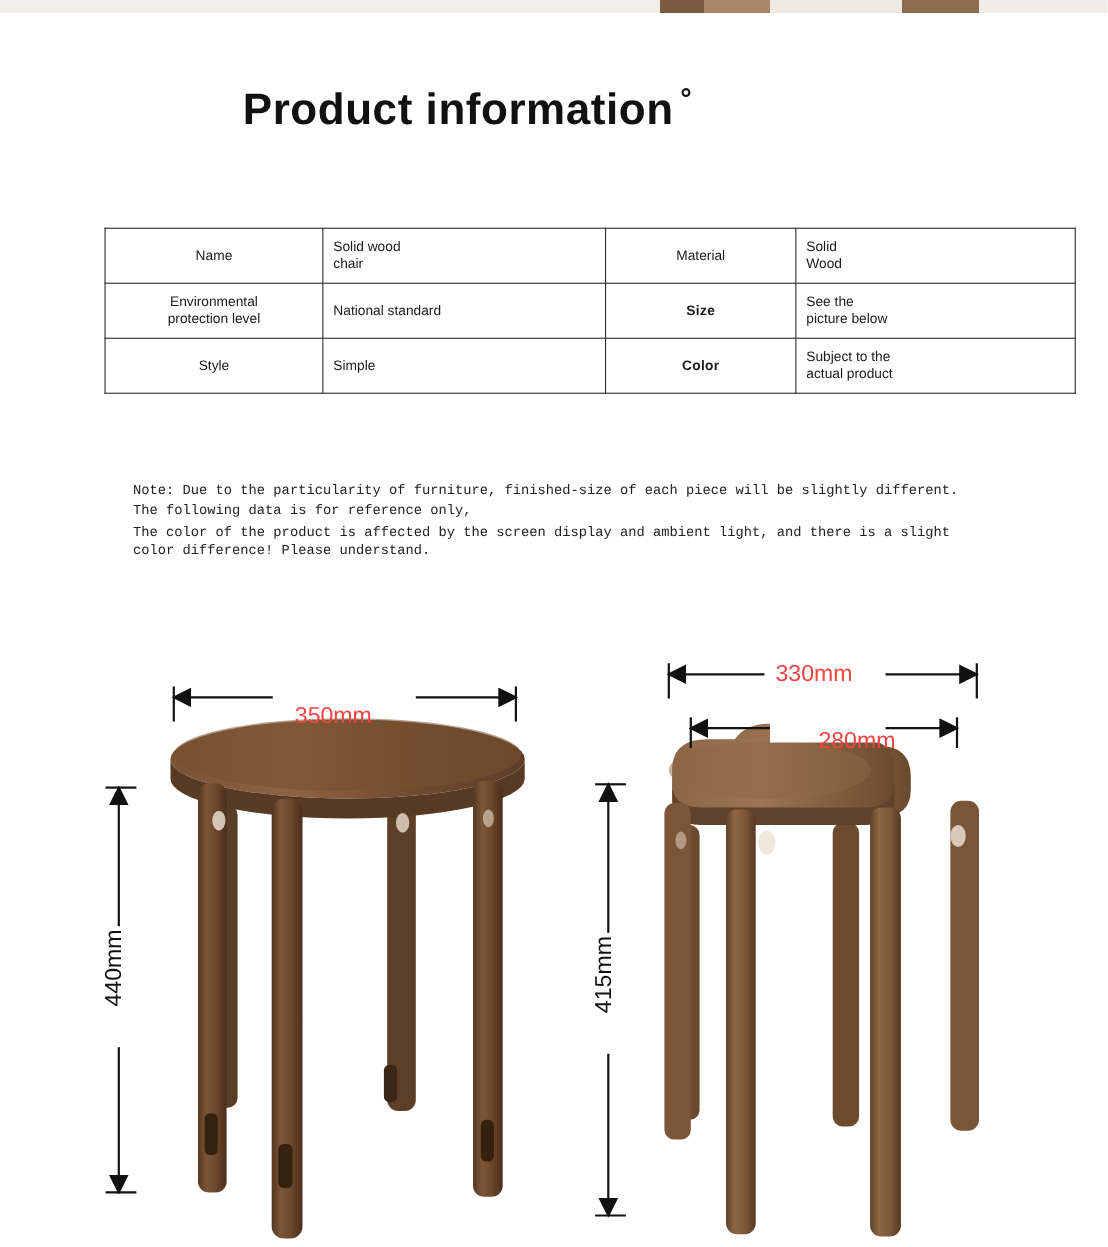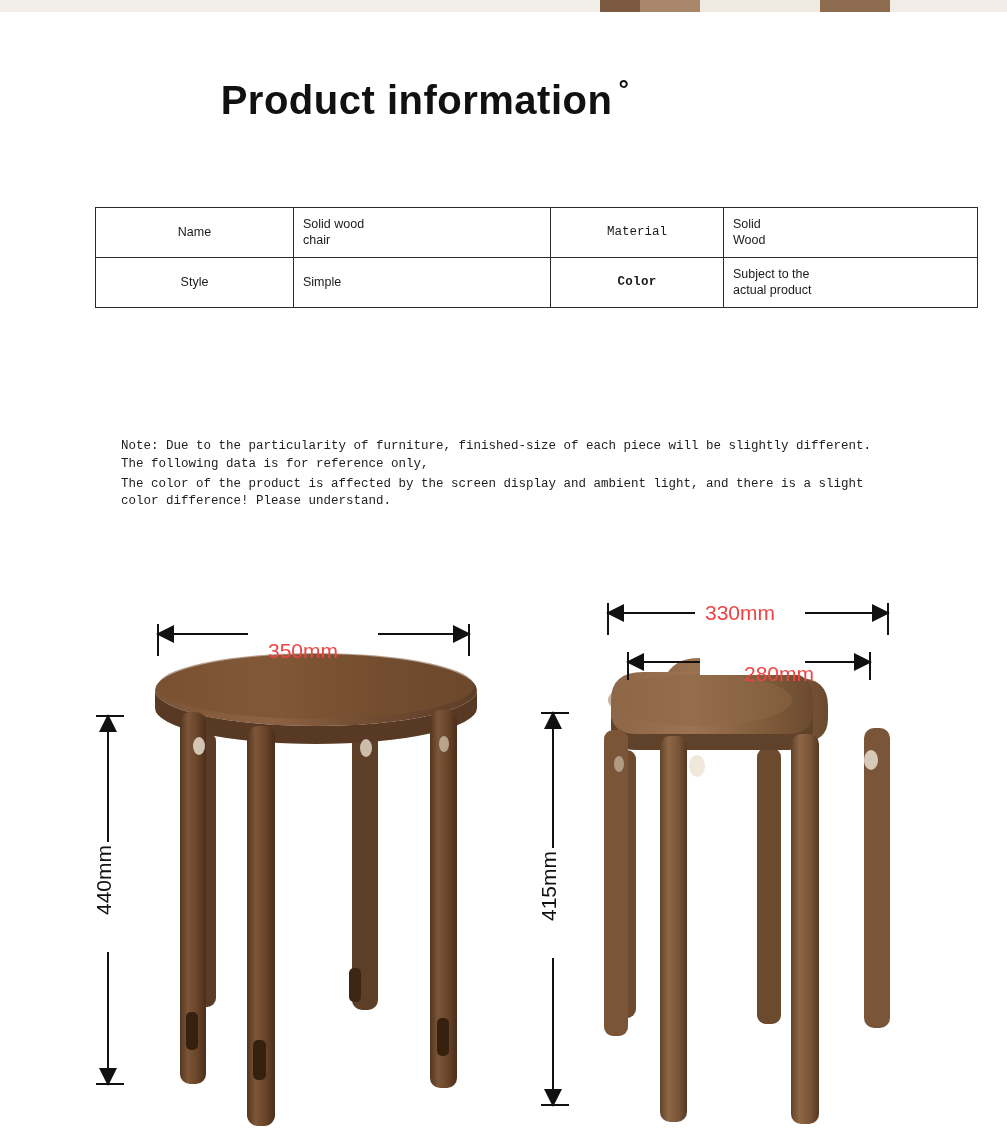--- a/index.html
+++ b/index.html
@@ -57,21 +57,21 @@
   .spec-table td {
     border: 1px solid #2b2b2b;
     height: 43px;
     vertical-align: middle;
     padding: 3px 9px;
     font-size: 12.5px;
     line-height: 1.25;
   }
   .c-label { width: 179px; text-align: center; }
   .c-val   { width: 238px; text-align: left; padding-left: 26px; }
-  .c-label2{ width: 154px; text-align: center; font-family: Liberation Mono, monospace; }
+  .c-label2{ width: 154px; text-align: center; }
   .c-val2  { width: 235px; text-align: left; padding-left: 9px; }
 
   .big-label {
     font-size: 25px;
     font-weight: bold;
     text-align: center;
     letter-spacing: 0.3px;
   }
   .mid-label {
     font-size: 17px;
@@ -136,20 +136,28 @@
   <tbody>
     <tr>
       <td class="c-label two-line">Name</td>
       <td class="c-val two-line" style="white-space:pre-line;">Solid wood
 chair</td>
       <td class="c-label2">Material</td>
       <td class="c-val2 two-line" style="white-space:pre-line;">Solid
 Wood</td>
     </tr>
     <tr>
+      <td class="c-label two-line" style="white-space:pre-line;">Environmental
+protection level</td>
+      <td class="c-val">National standard</td>
+      <td class="c-label2 big-label">Size</td>
+      <td class="c-val2 two-line" style="white-space:pre-line;">See the
+picture below</td>
+    </tr>
+    <tr>
       <td class="c-label">Style</td>
       <td class="c-val">Simple</td>
       <td class="c-label2 big-label">Color</td>
       <td class="c-val2 two-line" style="white-space:pre-line;">Subject to the
 actual product</td>
     </tr>
   </tbody>
 </table>
 
 <div class="note">

